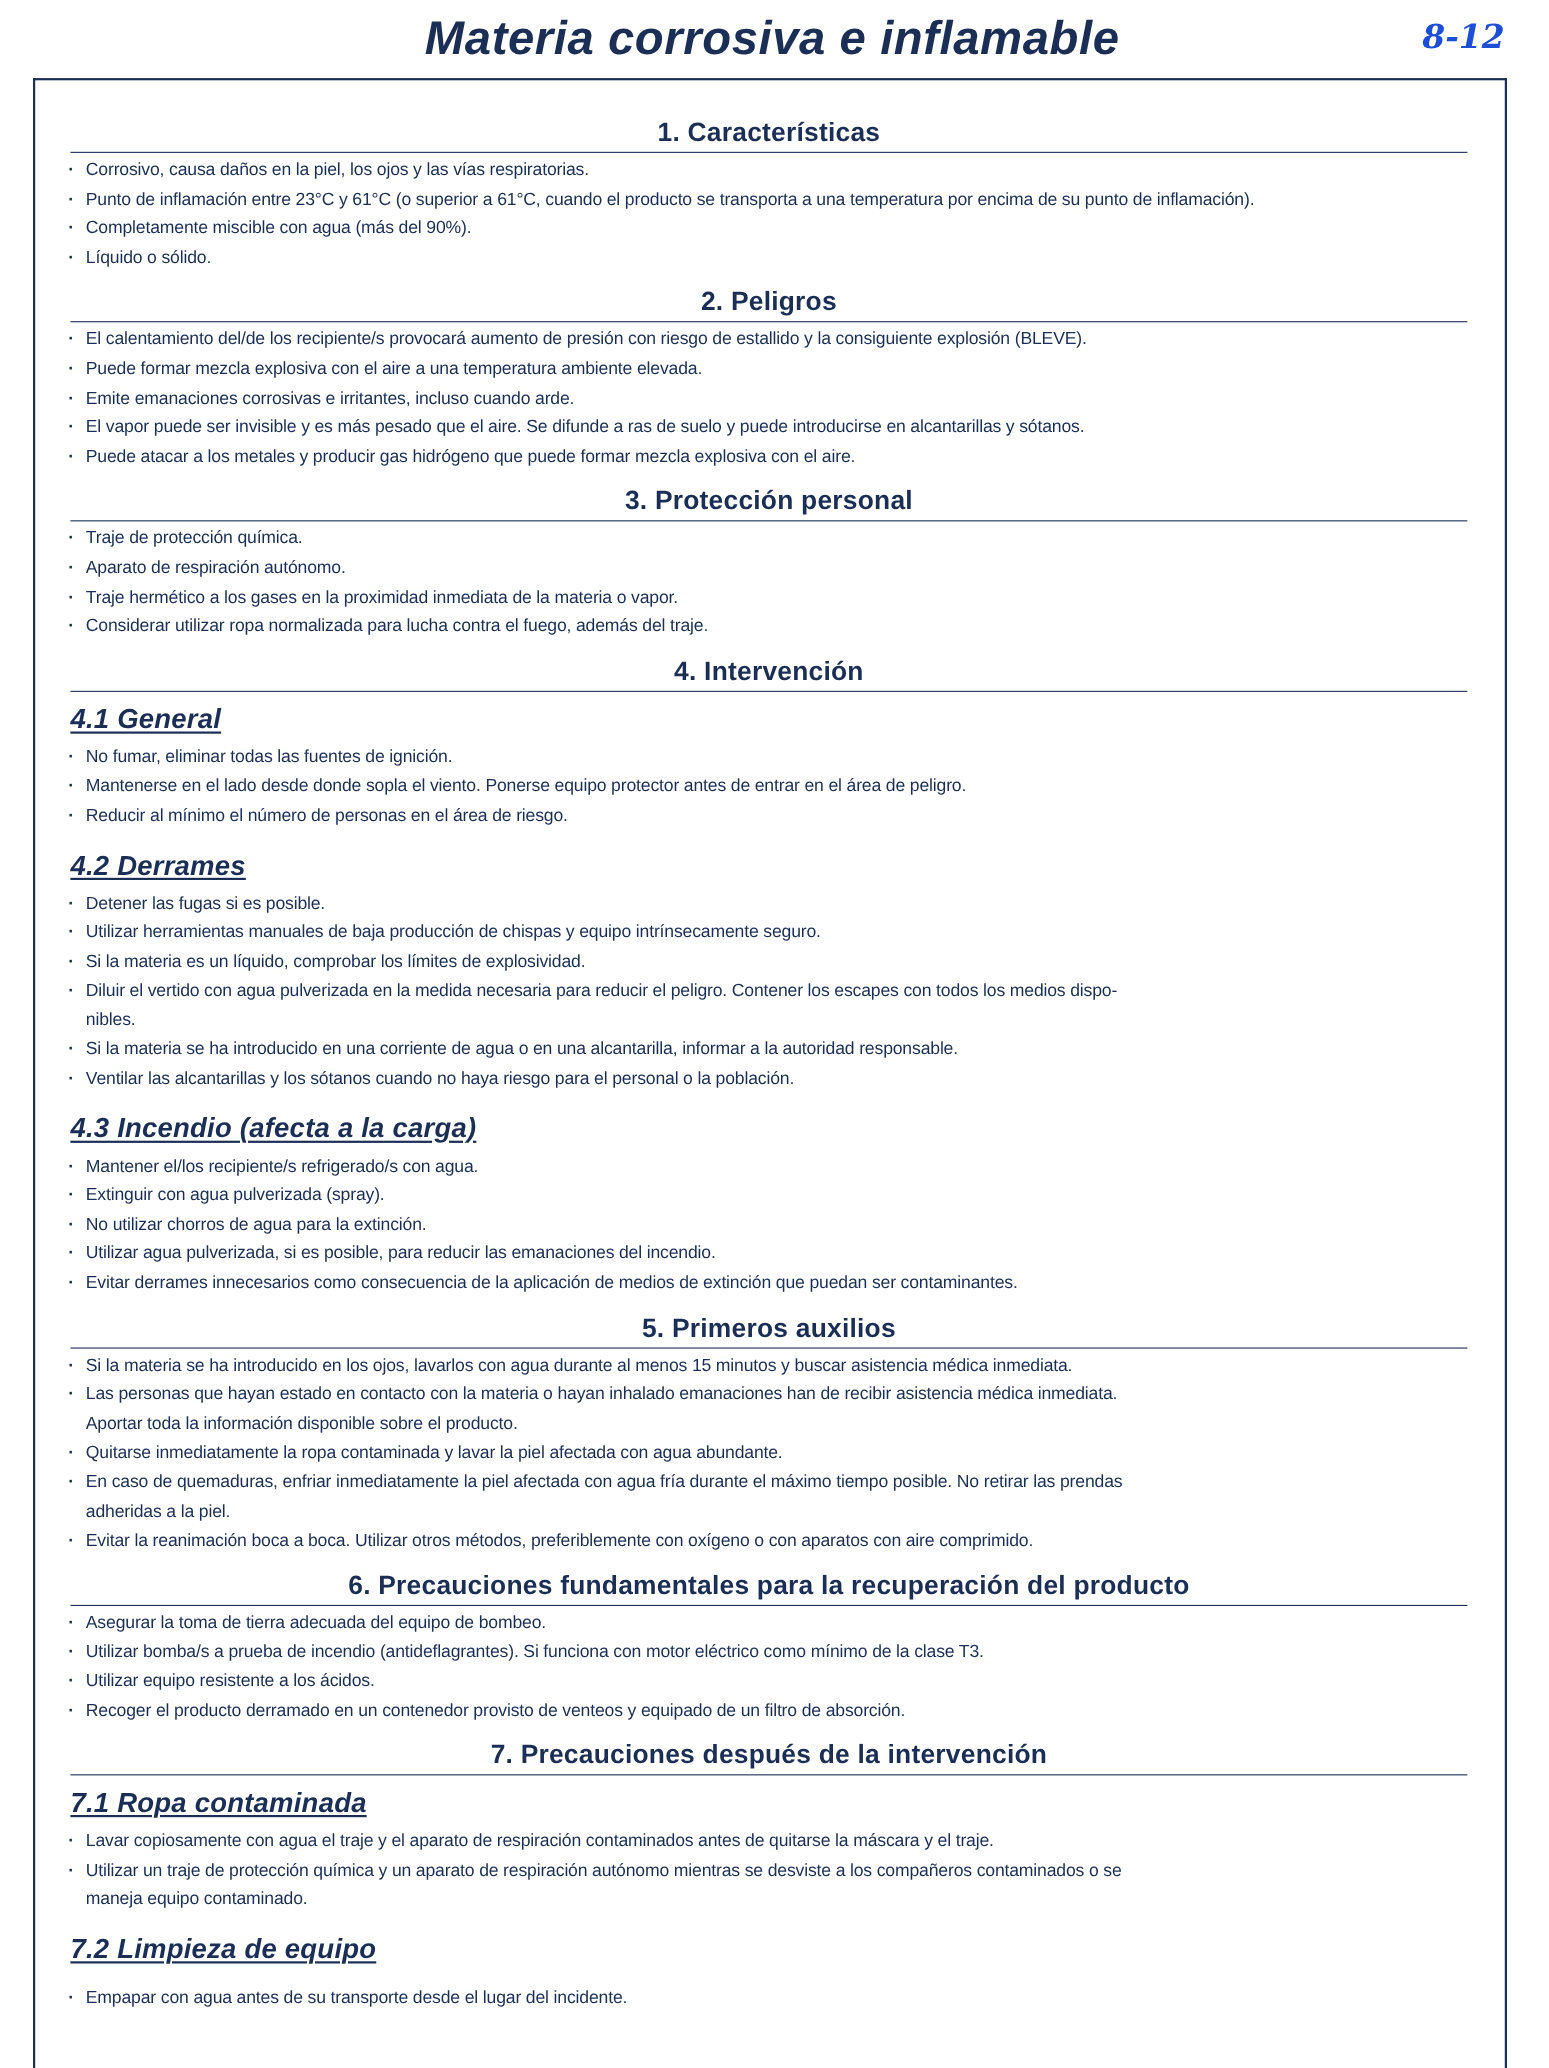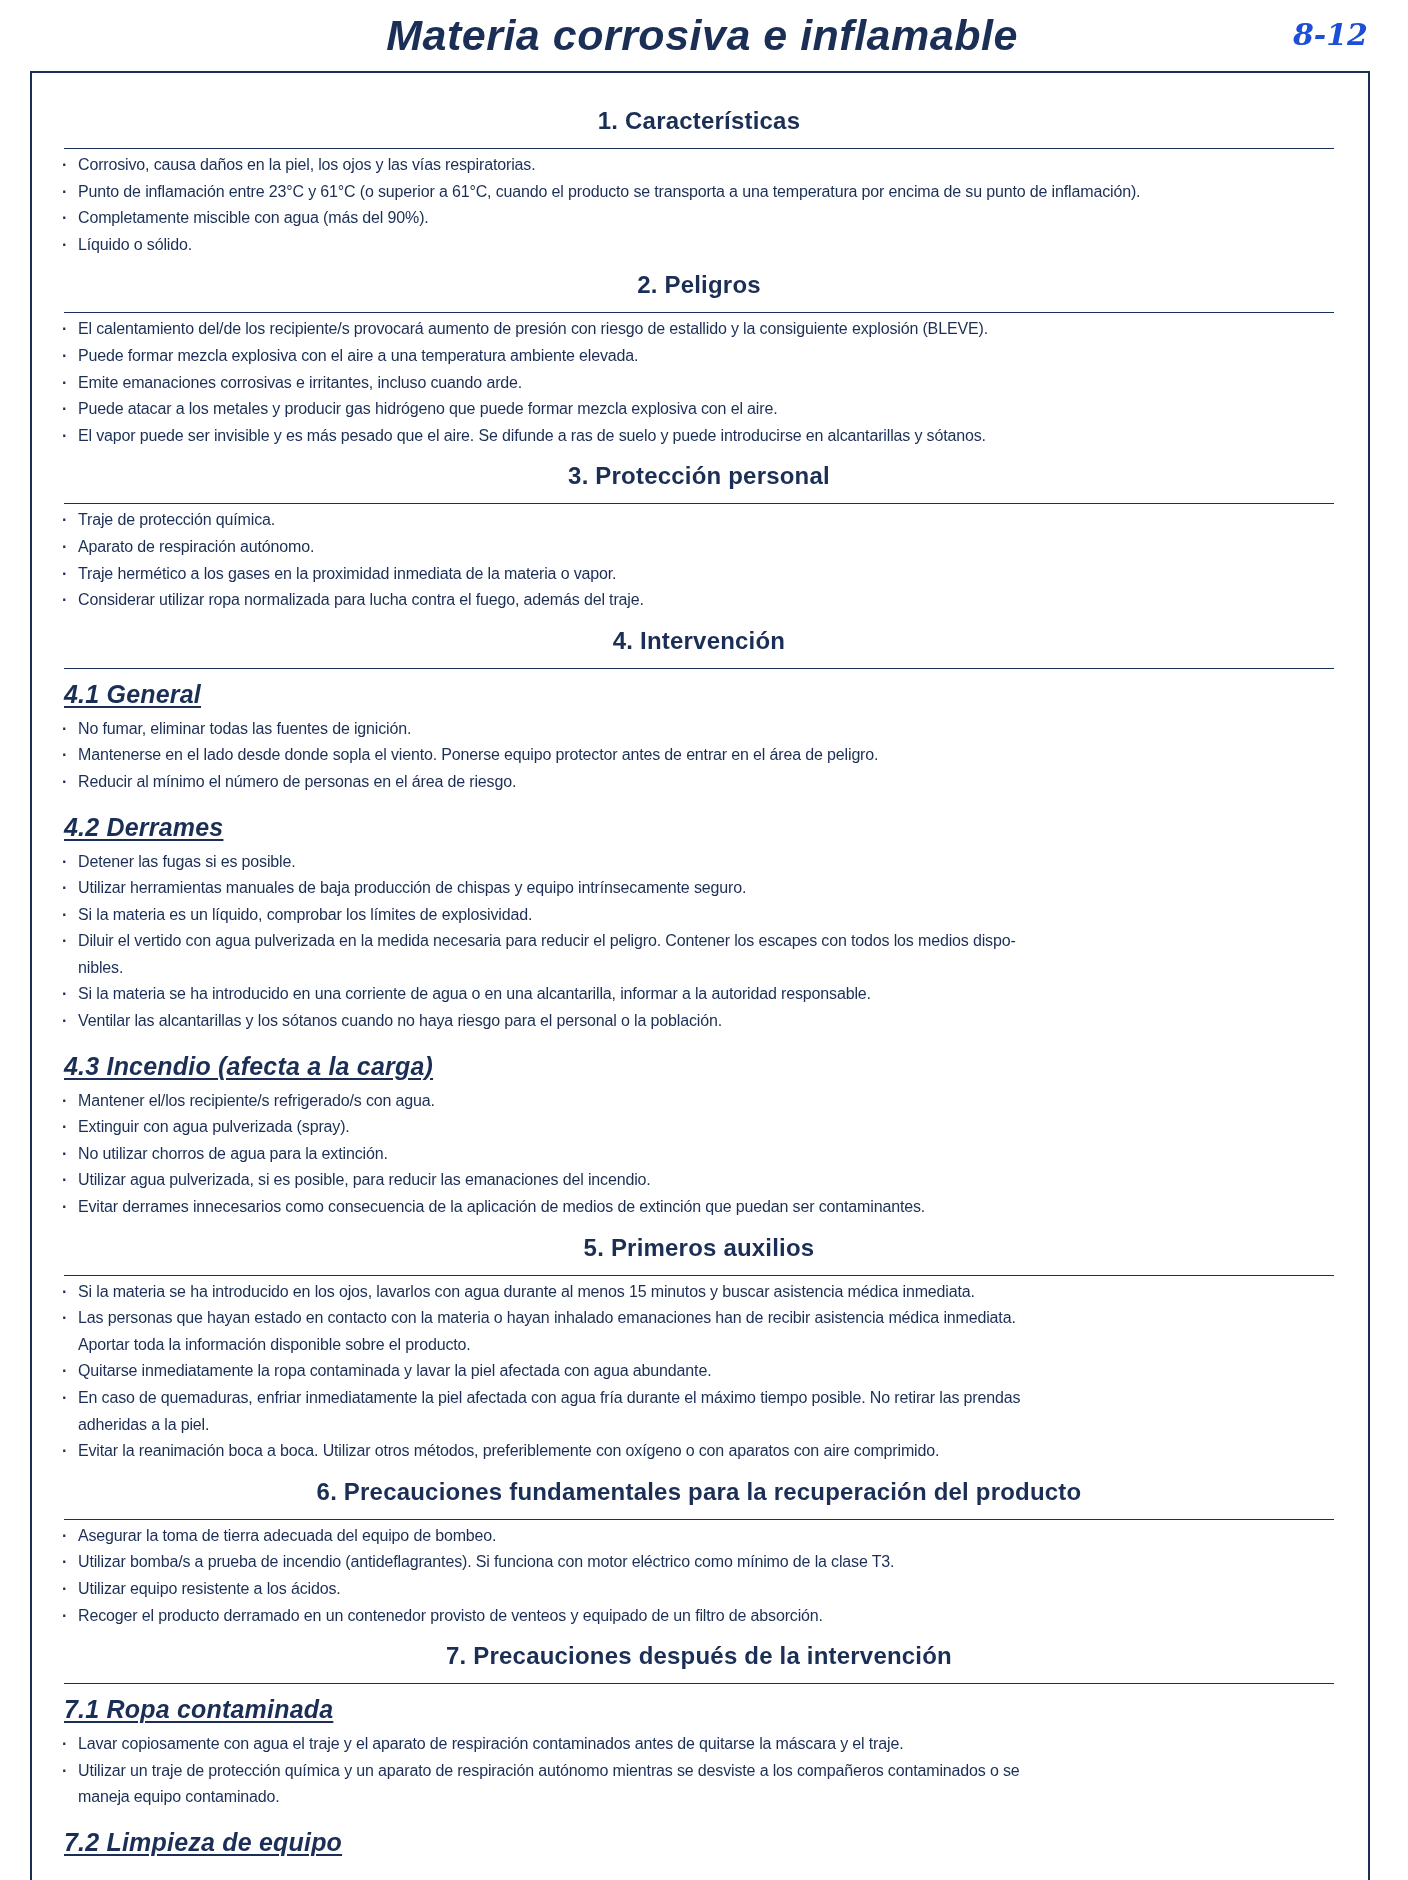--- a/index.html
+++ b/index.html
@@ -7,21 +7,21 @@
          font-family:"Liberation Sans", sans-serif; color:#1b2f56; }
   .page-title { position:absolute; left:0; top:10px; width:1404px; text-align:center;
          font-family:"Liberation Sans", sans-serif; font-style:italic; font-weight:bold;
          font-size:43px; line-height:50px; color:#1b2f56; letter-spacing:0.5px; }
   .page-number { position:absolute; right:40px; top:15px; font-family:"DejaVu Serif", serif;
          font-style:italic; font-weight:bold; font-size:30px; line-height:40px; color:#1d4ed8; }
   .frame { position:absolute; left:30px; top:71px; width:1336px; height:1820px;
          border:2px solid #1b2f56; border-bottom:none; }
   .content { position:absolute; left:64px; top:100px; width:1270px; }
   .section-heading { text-align:center; font-weight:bold; font-size:24px; line-height:30px;
-         padding-top:8px; padding-bottom:12px; border-bottom:1.5px solid #1b2f56;
+         padding-top:8px; padding-bottom:2px; border-bottom:1.5px solid #1b2f56;
          letter-spacing:0.2px; }
   .section-heading.first { padding-top:6px; }
   ul.items { list-style:none; margin:0; padding:3px 0 4px 0; }
   ul.items li { position:relative; padding-left:14px; font-size:16px; line-height:26.6px;
          letter-spacing:-0.15px; }
   ul.items li::before { content:"·"; position:absolute; left:-2px; top:0; font-weight:bold; }
   .sub-heading { font-style:italic; font-weight:bold; font-size:25px; line-height:30px;
          text-decoration:underline; text-decoration-thickness:1.5px; text-underline-offset:3px;
          margin-top:12px; margin-bottom:4px; letter-spacing:0.2px; }
   .sub-heading.after-rule { margin-top:10px; }
@@ -43,22 +43,22 @@
         <li>Completamente miscible con agua (más del 90%).</li>
         <li>Líquido o sólido.</li>
       </ul>
     </section>
     <section class="section">
       <div class="section-heading">2. Peligros</div>
       <ul class="items">
         <li>El calentamiento del/de los recipiente/s provocará aumento de presión con riesgo de estallido y la consiguiente explosión (BLEVE).</li>
         <li>Puede formar mezcla explosiva con el aire a una temperatura ambiente elevada.</li>
         <li>Emite emanaciones corrosivas e irritantes, incluso cuando arde.</li>
+        <li>El vapor puede ser invisible y es más pesado que el aire. Se difunde a ras de suelo y puede introducirse en alcantarillas y sótanos.</li>
         <li>Puede atacar a los metales y producir gas hidrógeno que puede formar mezcla explosiva con el aire.</li>
-        <li>El vapor puede ser invisible y es más pesado que el aire. Se difunde a ras de suelo y puede introducirse en alcantarillas y sótanos.</li>
       </ul>
     </section>
     <section class="section">
       <div class="section-heading">3. Protección personal</div>
       <ul class="items">
         <li>Traje de protección química.</li>
         <li>Aparato de respiración autónomo.</li>
         <li>Traje hermético a los gases en la proximidad inmediata de la materia o vapor.</li>
         <li>Considerar utilizar ropa normalizada para lucha contra el fuego, además del traje.</li>
       </ul>

